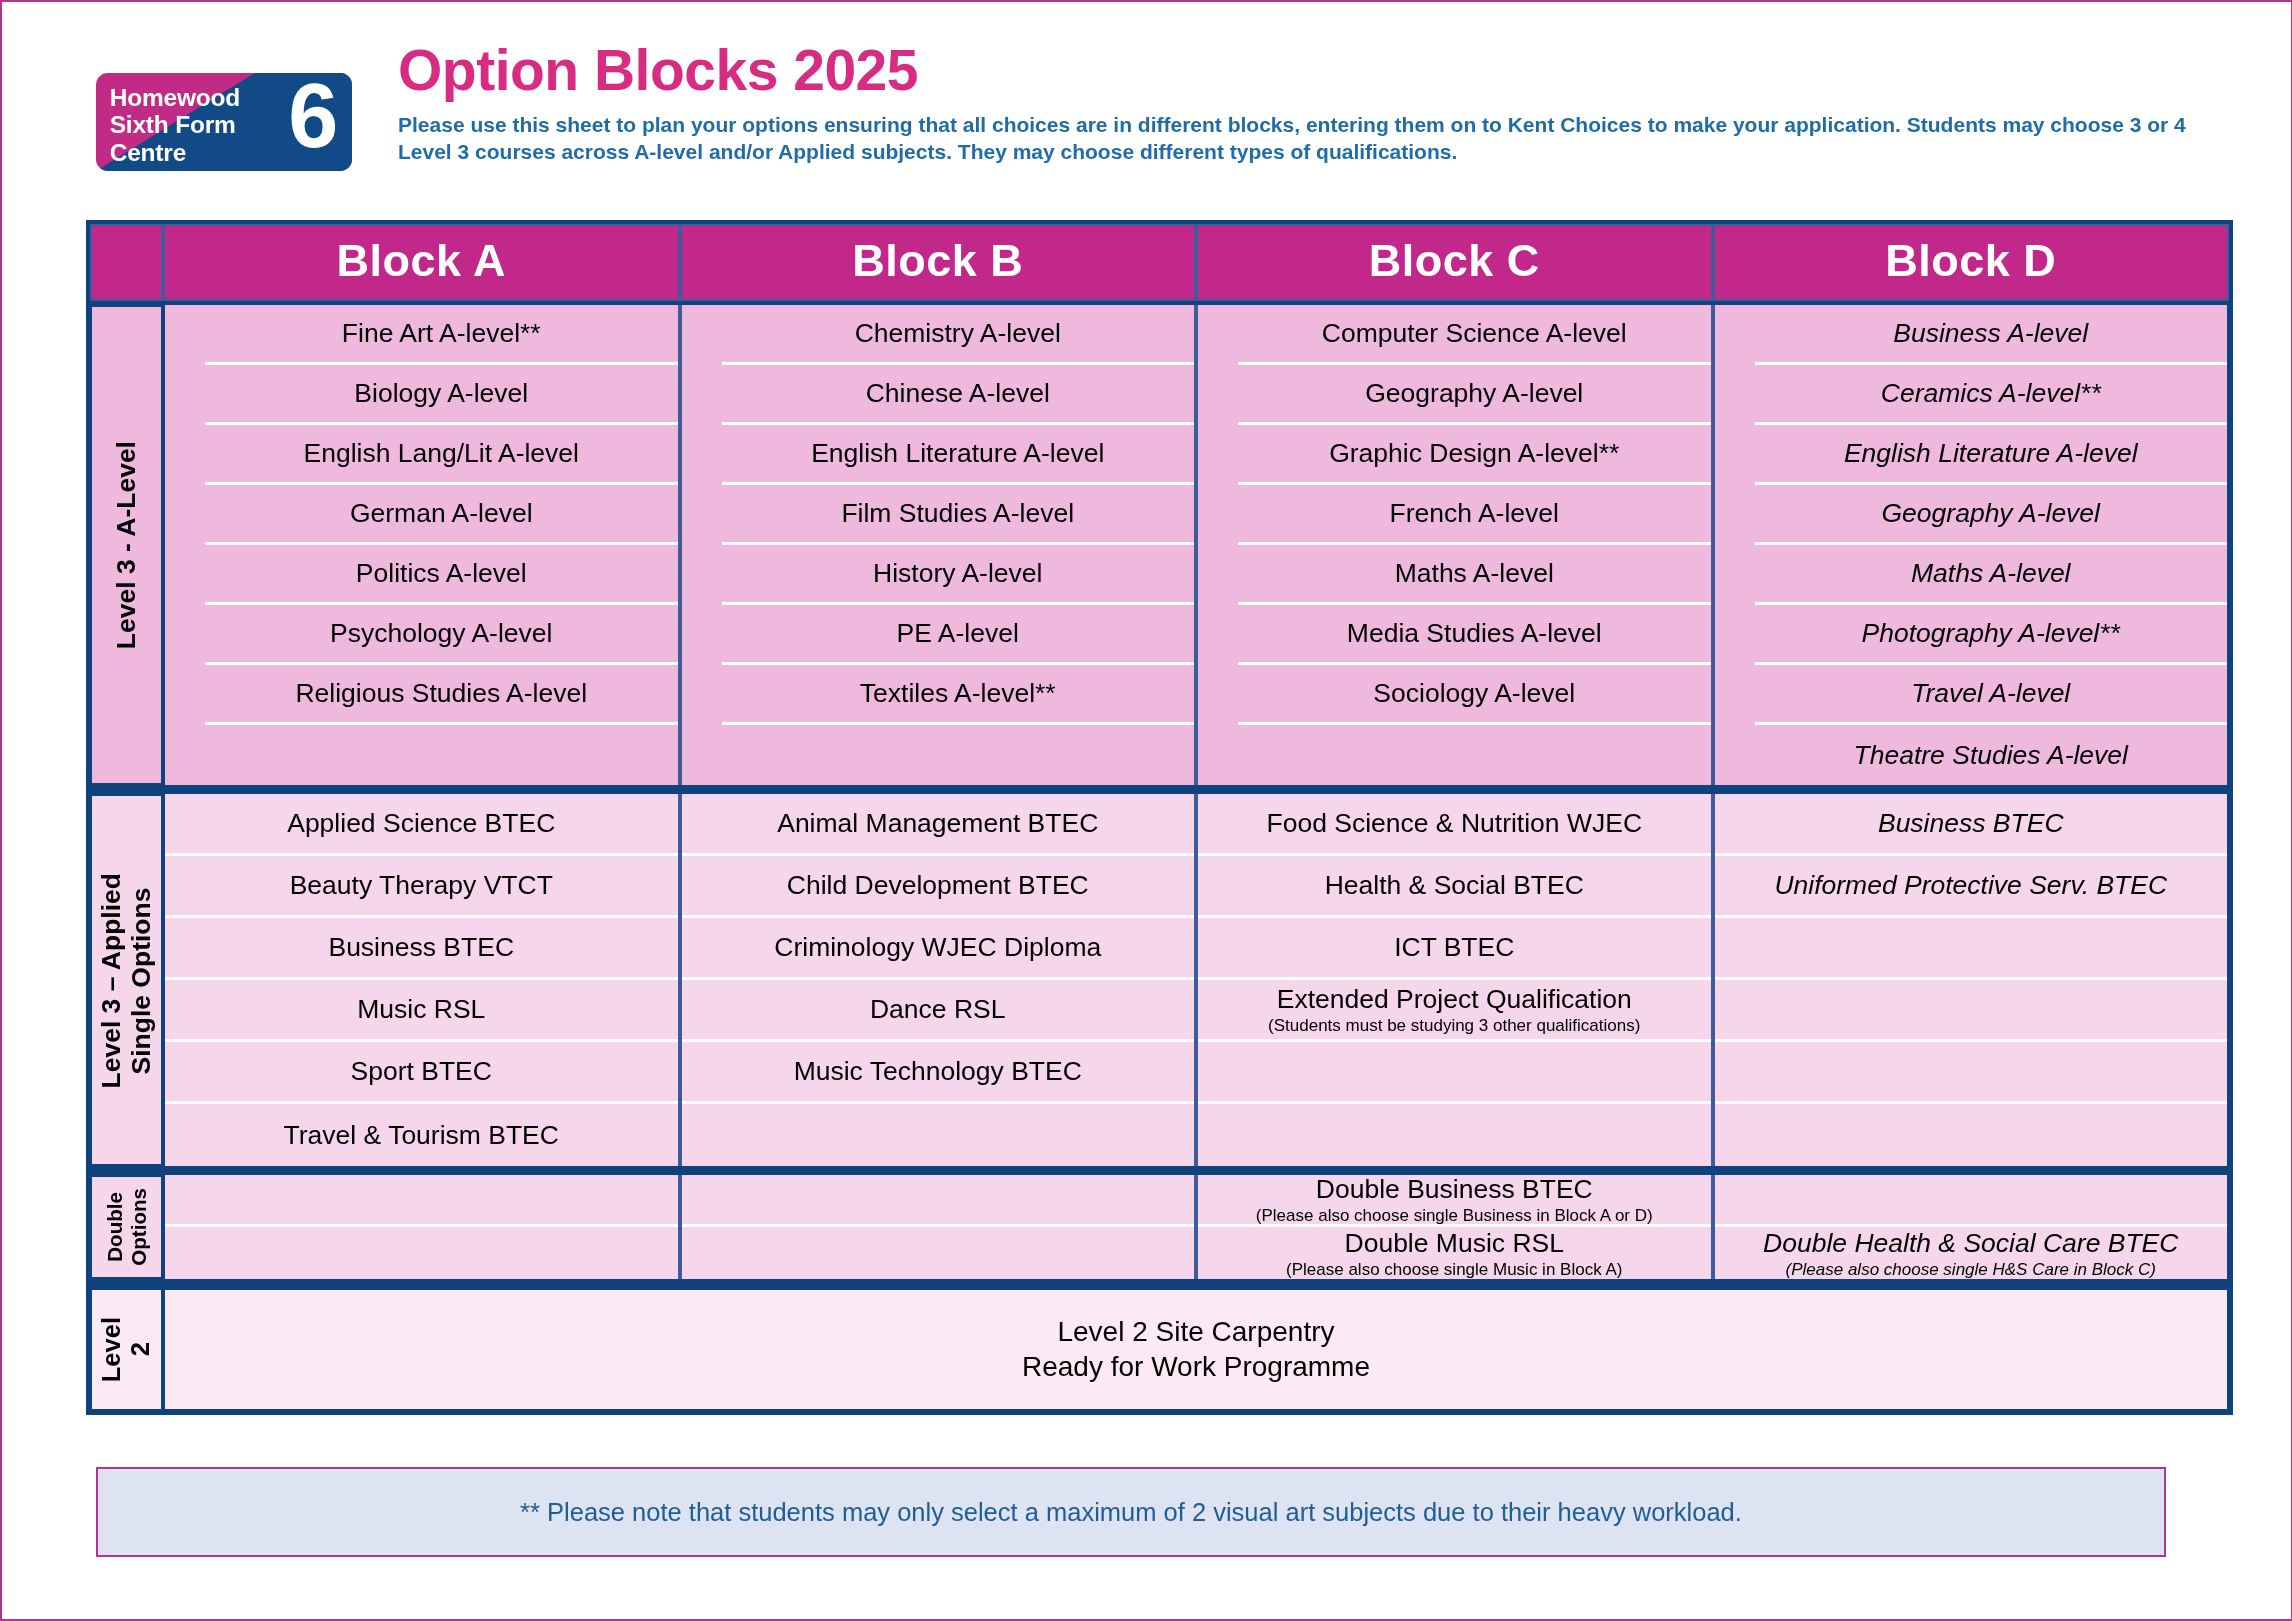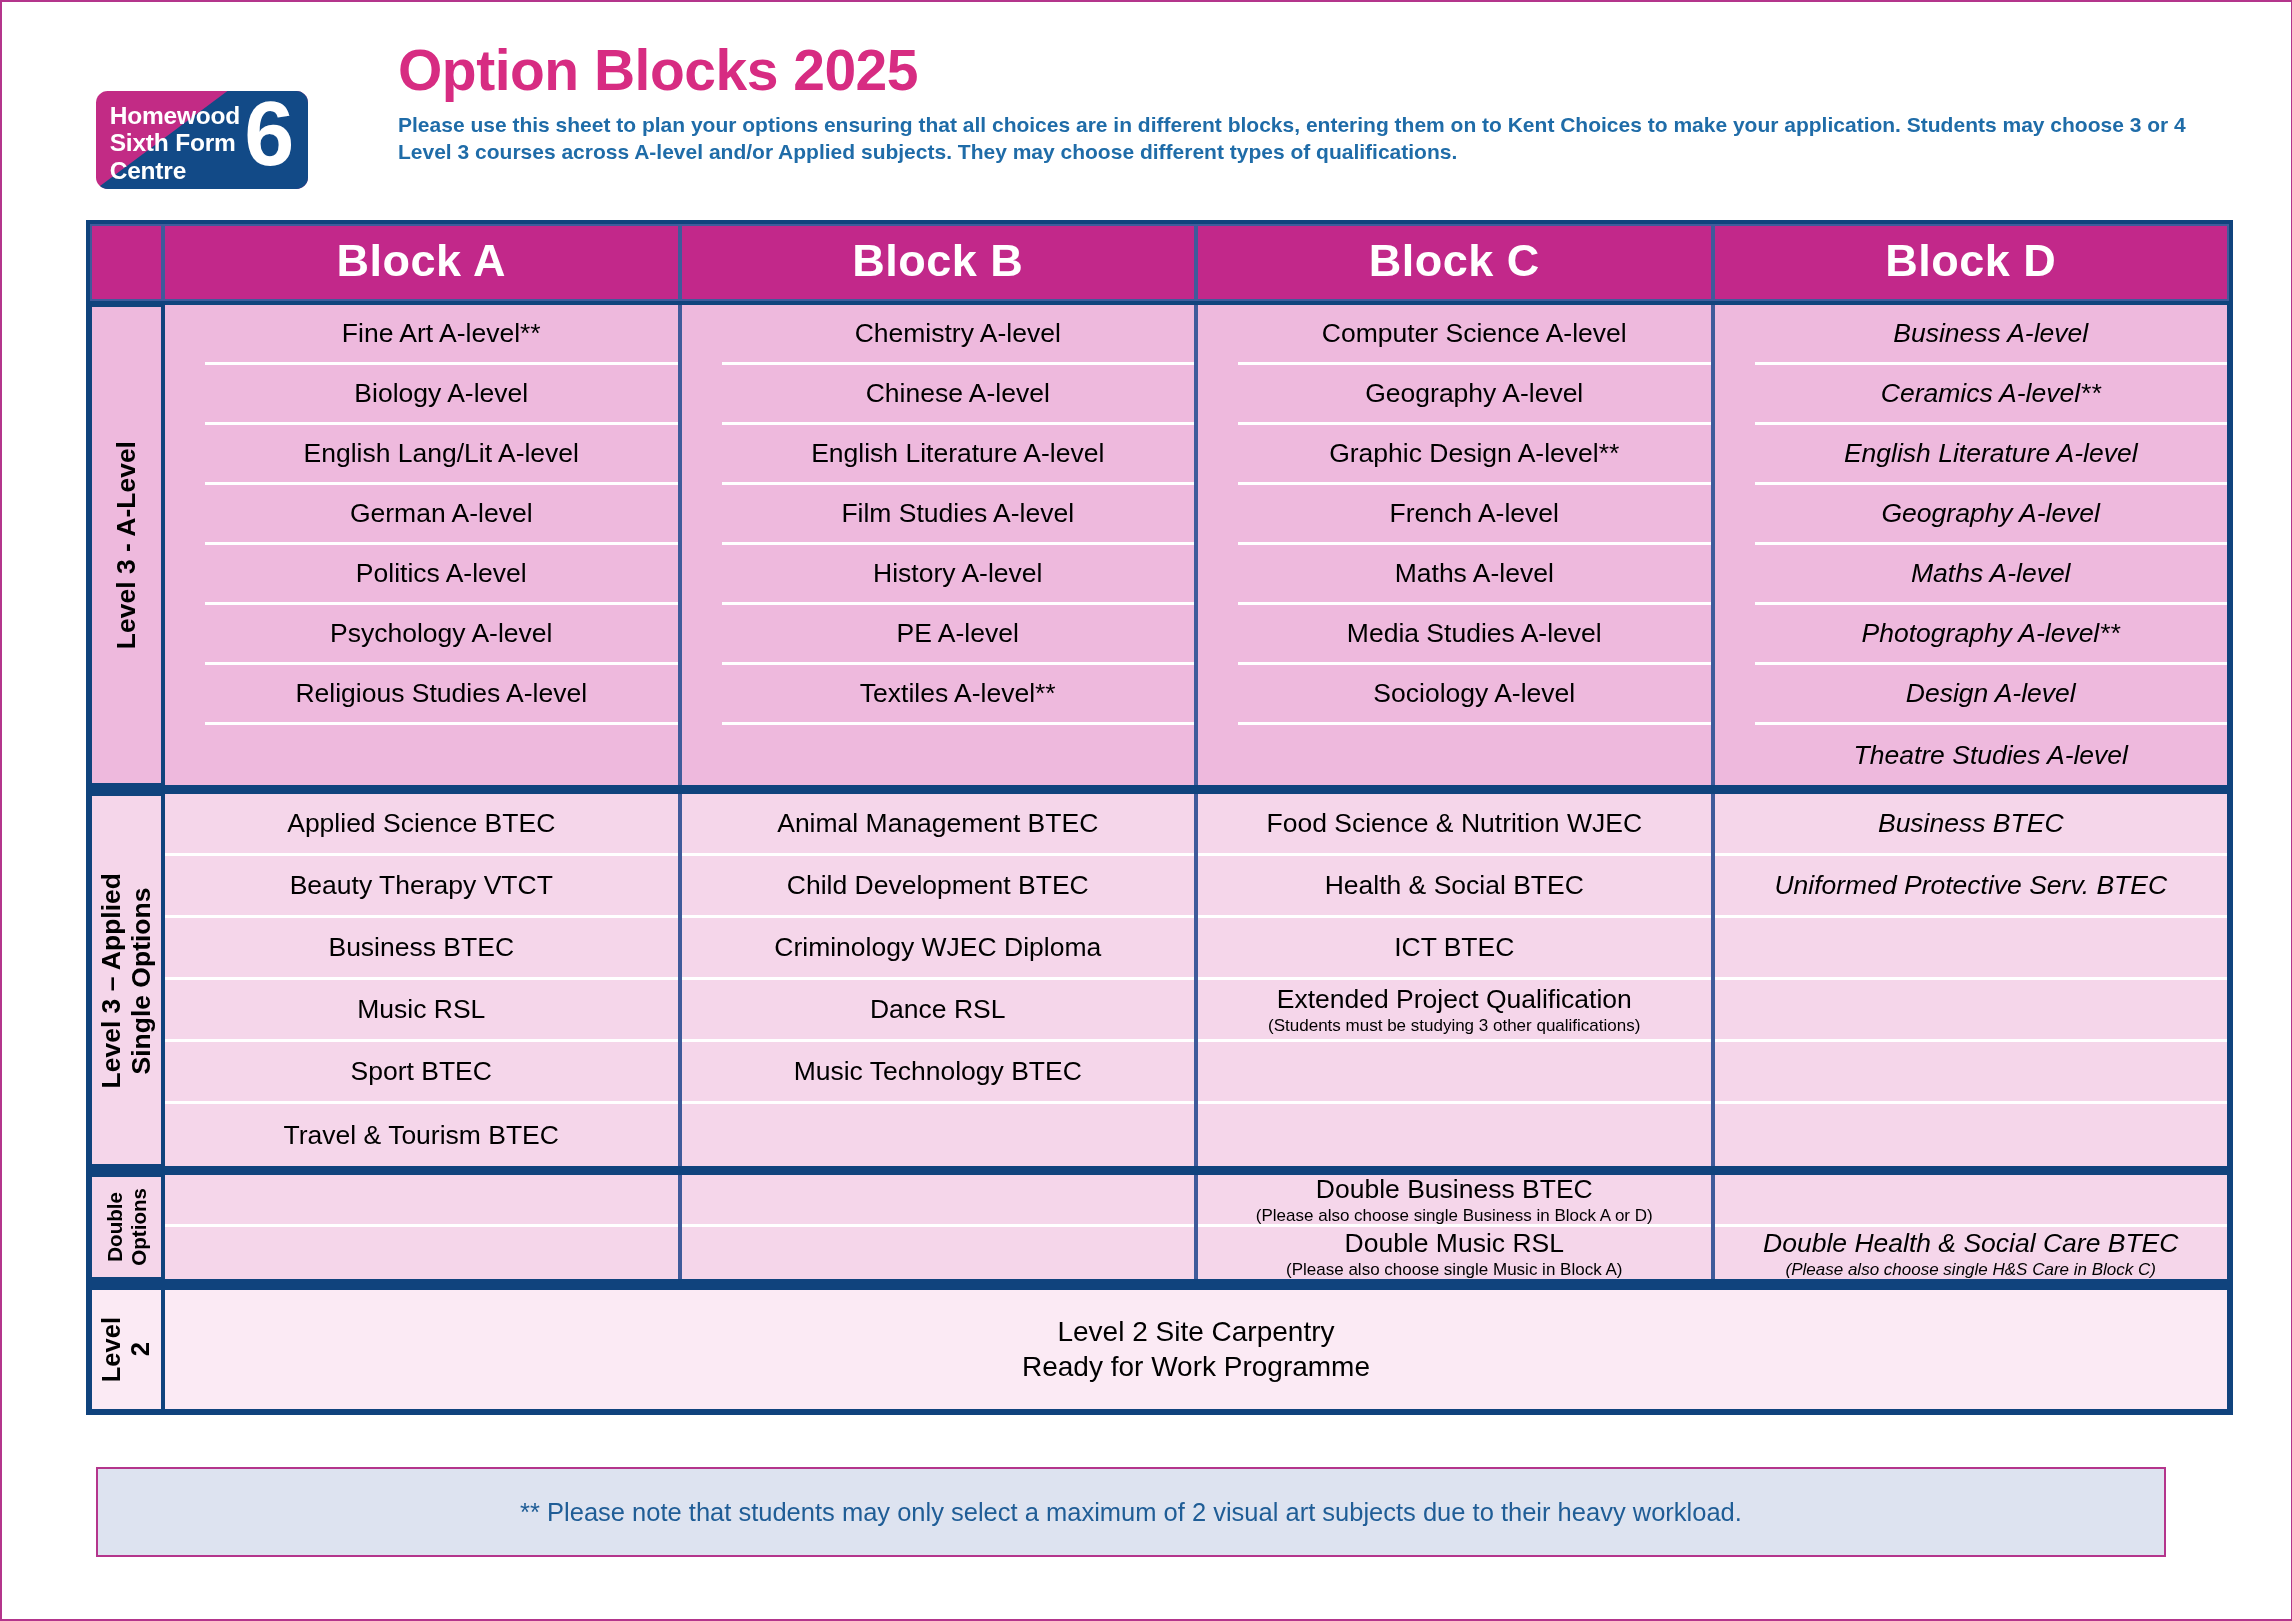--- a/index.html
+++ b/index.html
@@ -28,22 +28,22 @@
   .header {
     position: absolute;
     left: 0; top: 0;
     width: 2293px;
     height: 211px;
   }
 
   .logo {
     position: absolute;
     left: 94px;
-    top: 89px;
-    width: 212px;
+    top: 71px;
+    width: 256px;
     height: 98px;
     border-radius: 11.8px 11.8px 11.8px 11.8px;
     background: #c22b85;
     overflow: hidden;
   }
   .logo .blue-wedge {
     position: absolute;
     inset: 0;
     background: #124a87;
     clip-path: polygon(100% 0, 100% 100%, 0 100%, 62% 0);
@@ -370,21 +370,21 @@
             <div class="cell">
               <span>Geography A-level</span>
             </div>
             <div class="cell">
               <span>Maths A-level</span>
             </div>
             <div class="cell">
               <span>Photography A-level**</span>
             </div>
             <div class="cell">
-              <span>Design A-level</span>
+              <span>Travel A-level</span>
             </div>
             <div class="cell">
               <span>Theatre Studies A-level</span>
             </div>
           </div>
         </div>
       </div>
       <div class="secdiv"></div>
       <div class="row sec-applied">
         <div class="sidecell applied">

